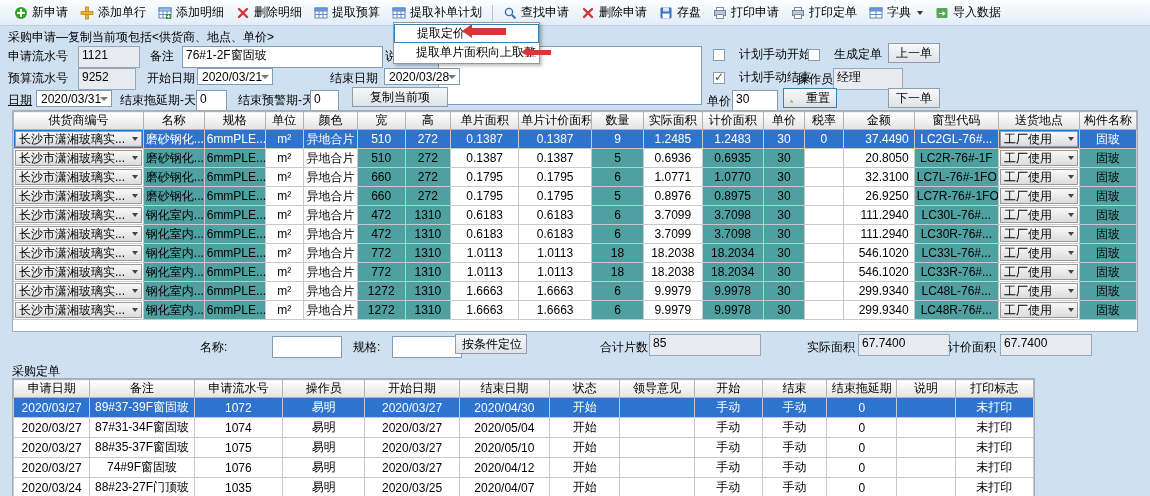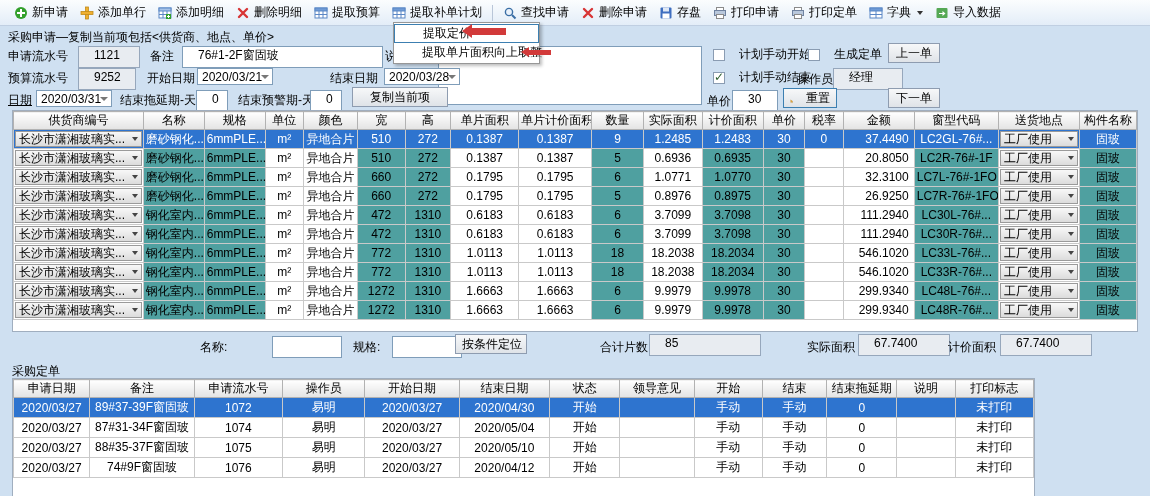--- a/index.html
+++ b/index.html
@@ -11,34 +11,34 @@
   .tbtn{display:flex;align-items:center;gap:4px;padding:2px 5px;border:1px solid transparent;background:transparent;font-size:12px;white-space:nowrap;}
   .tbtn.active{border:1px solid #7da0cc;background:#e7f0fb;}
   .icn{width:14px;height:14px;display:block;}
   .dd-tri{width:0;height:0;border-left:3px solid transparent;border-right:3px solid transparent;border-top:4px solid #333;margin-left:2px;}
   .tsep{width:1px;height:16px;background:#b9c6d8;margin:0 4px;}
 
   
   .form-panel{position:relative;height:84px;}
   .caption{position:absolute;left:8px;top:3px;}
   .flabel{position:absolute;white-space:nowrap;}
-  .ro-box,.w-box{position:absolute;height:22px;border:1px solid #96a7bc;padding:1px 15px;line-height:14px;background:#e8ecf1;overflow:hidden;white-space:nowrap;}
+  .ro-box,.w-box{position:absolute;height:22px;border:1px solid #96a7bc;padding:1px 3px;line-height:14px;background:#e8ecf1;overflow:hidden;white-space:nowrap;}
   .w-box{background:#fff;border-color:#7f9db9;}
   .datebox{position:absolute;height:17px;background:#fff;border:1px solid #7f9db9;line-height:14px;padding:1px 14px 1px 4px;white-space:nowrap;}
   .datebox .chev{position:absolute;right:3px;top:6px;width:0;height:0;border-left:4px solid transparent;border-right:4px solid transparent;border-top:4px solid #777;}
   .btn{position:absolute;height:20px;background:linear-gradient(#f7f8f9,#dfe3e8);border:1px solid #8e9cb0;text-align:center;line-height:18px;padding:0 6px;white-space:nowrap;}
   .btn.focus{border:1px solid #3c7fb1;display:flex;align-items:flex-end;gap:12px;}
   .checkbox{position:absolute;display:flex;align-items:center;gap:14px;white-space:nowrap;}
   .cbx{width:12px;height:12px;background:#fff;border:1px solid #8a9cb2;display:inline-block;position:relative;flex:none;}
   .cbx.checked::after{content:"✓";position:absolute;left:0;top:-3px;font-size:12px;font-weight:bold;color:#2c5e2c;}
   .notearea{position:absolute;left:438px;top:20px;width:264px;height:59px;background:#fff;border:1px solid #7f9db9;}
 
   
   .menu{position:absolute;left:393px;top:22px;width:147px;background:#fff;border:1px solid #979797;box-shadow:2px 2px 3px rgba(0,0,0,.25);z-index:55;padding:1px 0;}
-  .menu-item{height:19px;line-height:19px;padding-left:28px;white-space:nowrap;}
+  .menu-item{height:19px;line-height:19px;padding-left:22px;white-space:nowrap;}
   .menu-item.focused{border:1px solid #3c7fb1;height:19px;line-height:17px;}
   .red-arrow{position:absolute;display:flex;align-items:center;z-index:60;}
   .red-arrow .head{width:0;height:0;border-top:7px solid transparent;border-bottom:7px solid transparent;border-right:10px solid #d23a3a;}
   .red-arrow .tail{width:34px;height:7px;background:#d23a3a;}
   .red-arrow.small .head{border-top-width:5px;border-bottom-width:5px;border-right-width:8px;}
   .red-arrow.small .tail{width:22px;height:5px;}
 
   
   .grid-wrap{position:absolute;left:12px;top:110px;width:1126px;height:222px;background:#fff;border:1px solid #a0aebf;overflow:hidden;}
   table{border-collapse:collapse;table-layout:fixed;}
@@ -707,15 +707,30 @@
           <td>2020/04/12</td>
           <td>开始</td>
           <td></td>
           <td>手动</td>
           <td>手动</td>
           <td>0</td>
           <td></td>
           <td>未打印</td>
         </tr>
 
+        <tr>
+          <td>2020/03/24</td>
+          <td>88#23-27F门顶玻</td>
+          <td>1035</td>
+          <td>易明</td>
+          <td>2020/03/25</td>
+          <td>2020/04/07</td>
+          <td>开始</td>
+          <td></td>
+          <td>手动</td>
+          <td>手动</td>
+          <td>0</td>
+          <td></td>
+          <td>未打印</td>
+        </tr>
       </tbody>
   </table>
 </div>
 
 </body></html>

